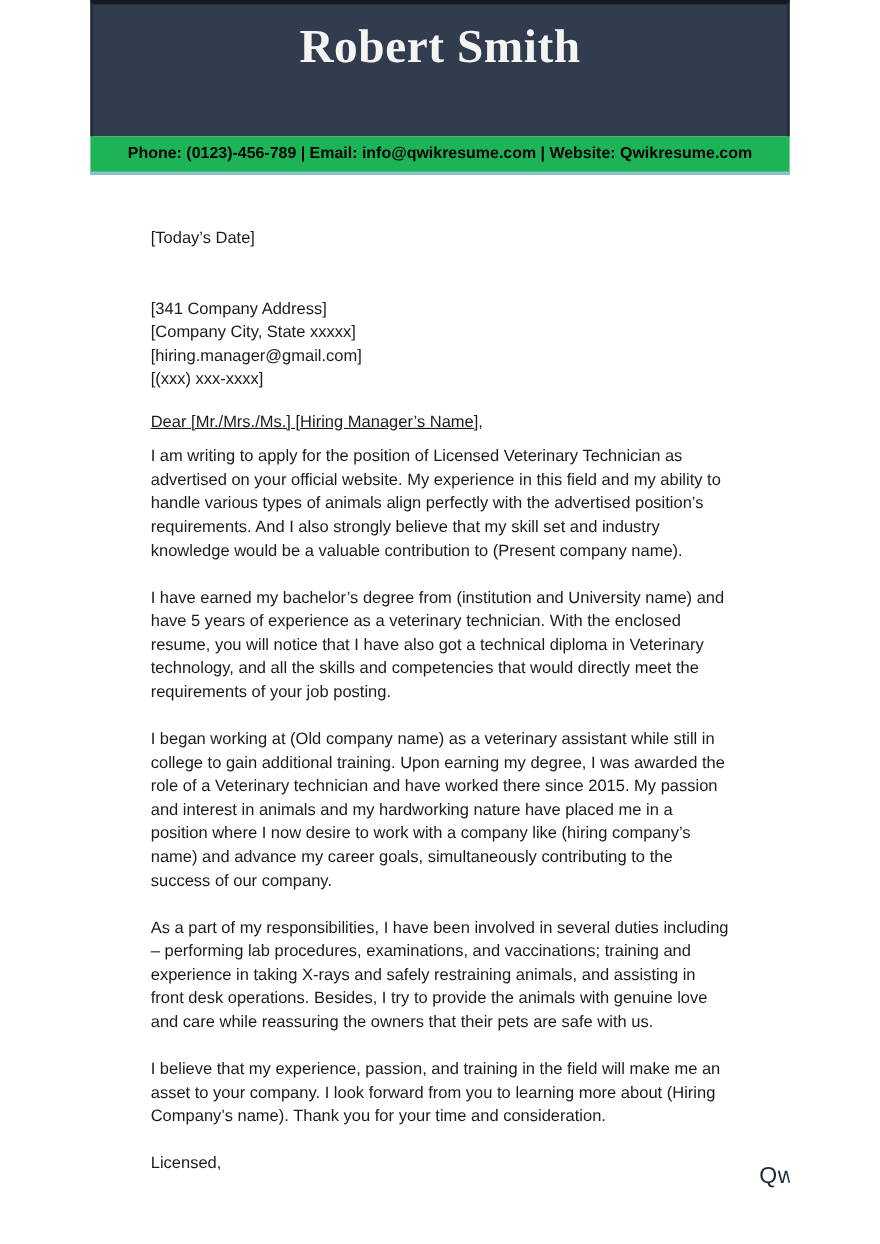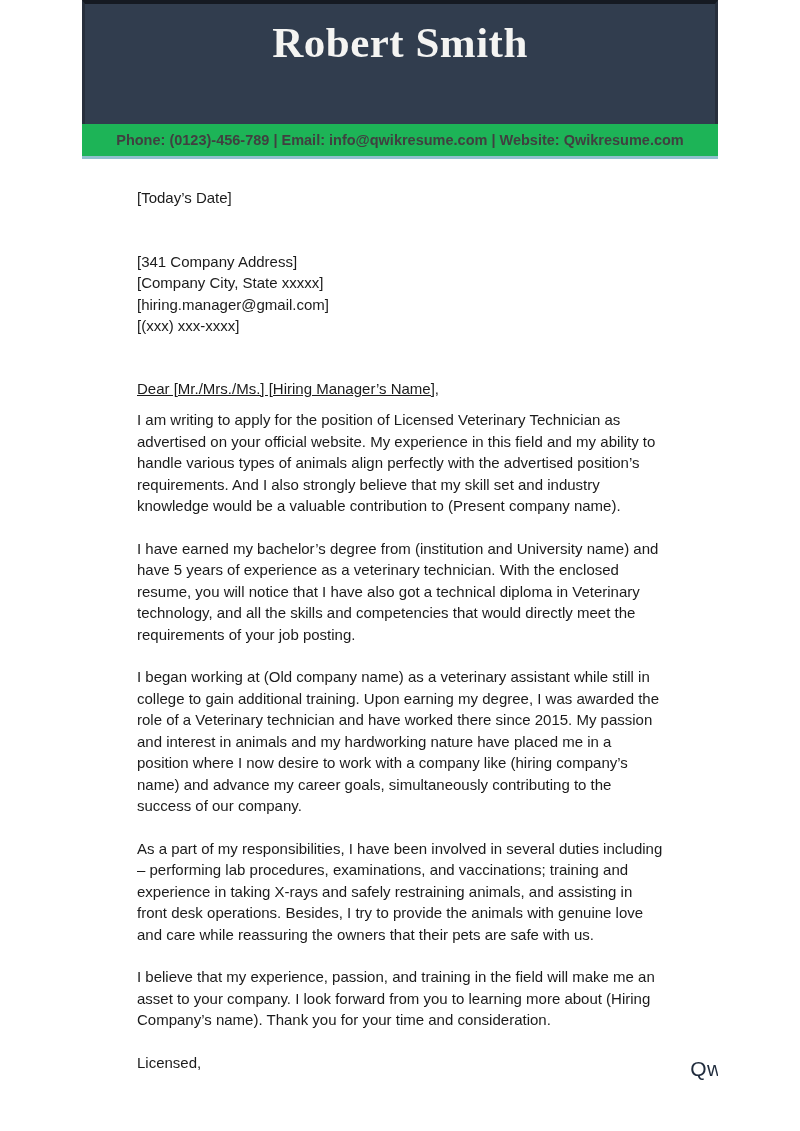--- a/index.html
+++ b/index.html
@@ -40,33 +40,33 @@
   }
   .contact-bar {
     background: #1db457;
     height: 35px;
     border-bottom: 3px solid #8fc0cd;
     display: flex;
     align-items: center;
     justify-content: center;
   }
   .contact-bar .contact-text {
-    color: #404040;
+    color: #000000;
     font-weight: bold;
     font-size: 14.5px;
   }
   
   .letter {
     padding: 28px 55px 0 55px;
     color: #1b1b1b;
     font-size: 15px;
     line-height: 21.5px;
   }
-  .date-line { margin-bottom: 42px; }
-  .address-block { margin-bottom: 41px; }
+  .date-line { margin-bottom: 42px; margin-top: 19px; }
+  .address-block { margin-bottom: 17px; }
   .salutation { margin-bottom: 10px; text-decoration: underline; }
   .para { margin-bottom: 21px; }
   .closing-block { margin-top: 1px; }
   
   .footer {
     position: absolute;
     left: 0;
     bottom: 28px;
     width: 800px;
     height: 46px;

